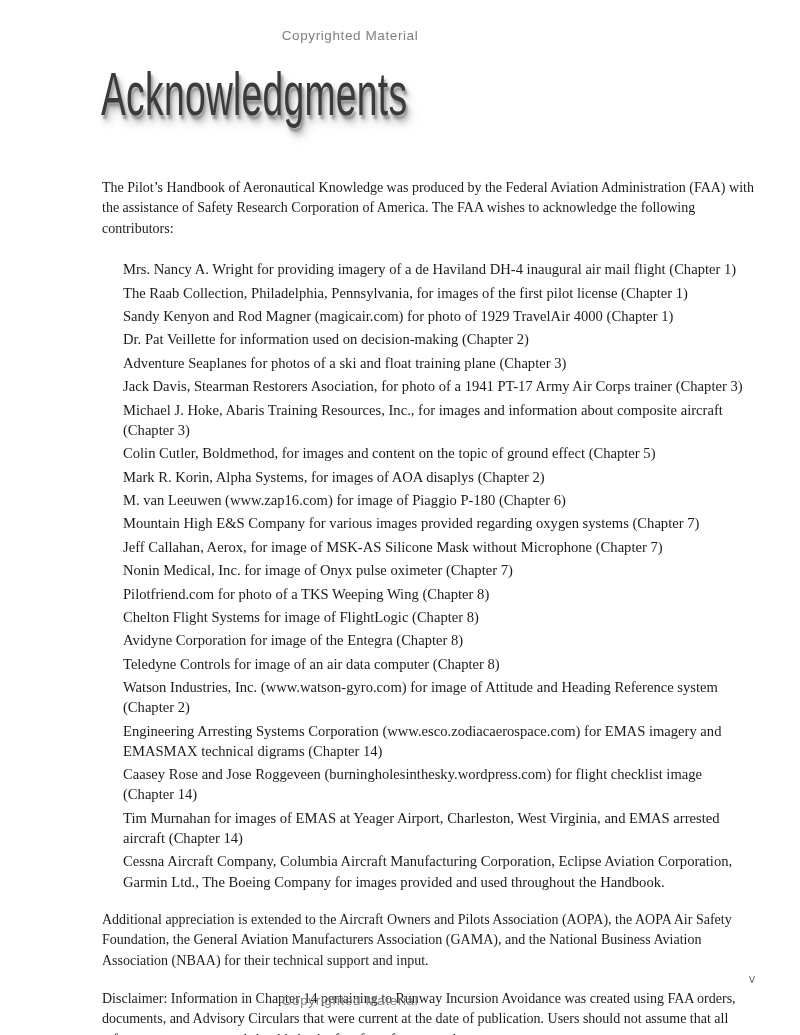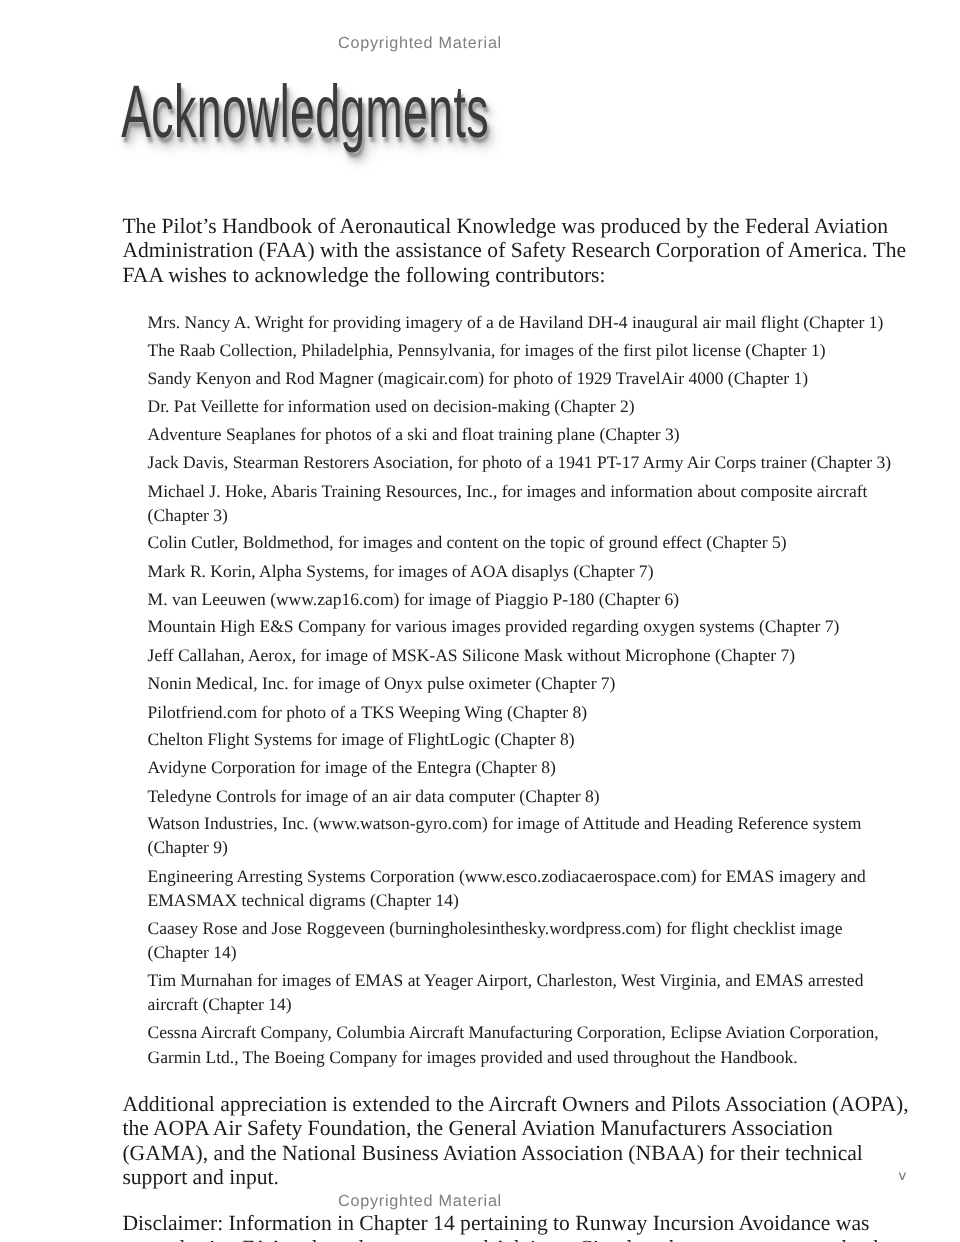--- a/index.html
+++ b/index.html
@@ -61,21 +61,21 @@
   }
 
   
   .body {
     position: absolute;
     left: 102px;
     top: 178px;
     width: 658px;
   }
   .intro, .closing {
-    font-size: 18px;
+    font-size: 14px;
     line-height: 20.4px;
     color: #1c1c1c;
     margin: 0;
     text-align: left;
   }
   .intro { margin-bottom: 20px; }
 
   .contributors {
     list-style: none;
     margin: 0 0 18px 0;
@@ -108,30 +108,30 @@
 
     <ul class="contributors">
       <li>Mrs. Nancy A. Wright for providing imagery of a de Haviland DH-4 inaugural air mail flight (Chapter 1)</li>
       <li>The Raab Collection, Philadelphia, Pennsylvania, for images of the first pilot license (Chapter 1)</li>
       <li>Sandy Kenyon and Rod Magner (magicair.com) for photo of 1929 TravelAir 4000 (Chapter 1)</li>
       <li>Dr. Pat Veillette for information used on decision-making (Chapter 2)</li>
       <li>Adventure Seaplanes for photos of a ski and float training plane (Chapter 3)</li>
       <li>Jack Davis, Stearman Restorers Asociation, for photo of a 1941 PT-17 Army Air Corps trainer (Chapter 3)</li>
       <li>Michael J. Hoke, Abaris Training Resources, Inc., for images and information about composite aircraft (Chapter 3)</li>
       <li>Colin Cutler, Boldmethod, for images and content on the topic of ground effect (Chapter 5)</li>
-      <li>Mark R. Korin, Alpha Systems, for images of AOA disaplys (Chapter 7)</li>
+      <li>Mark R. Korin, Alpha Systems, for images of AOA disaplys (Chapter 2)</li>
       <li>M. van Leeuwen (www.zap16.com) for image of Piaggio P-180 (Chapter 6)</li>
       <li>Mountain High E&amp;S Company for various images provided regarding oxygen systems (Chapter 7)</li>
       <li>Jeff Callahan, Aerox, for image of MSK-AS Silicone Mask without Microphone (Chapter 7)</li>
       <li>Nonin Medical, Inc. for image of Onyx pulse oximeter (Chapter 7)</li>
       <li>Pilotfriend.com for photo of a TKS Weeping Wing (Chapter 8)</li>
       <li>Chelton Flight Systems for image of FlightLogic (Chapter 8)</li>
       <li>Avidyne Corporation for image of the Entegra (Chapter 8)</li>
       <li>Teledyne Controls for image of an air data computer (Chapter 8)</li>
-      <li>Watson Industries, Inc. (www.watson-gyro.com) for image of Attitude and Heading Reference system (Chapter 9)</li>
+      <li>Watson Industries, Inc. (www.watson-gyro.com) for image of Attitude and Heading Reference system (Chapter 2)</li>
       <li class="multiline">Engineering Arresting Systems Corporation (www.esco.zodiacaerospace.com) for EMAS imagery and EMASMAX technical digrams (Chapter 14)</li>
       <li>Caasey Rose and Jose Roggeveen (burningholesinthesky.wordpress.com) for flight checklist image (Chapter 14)</li>
       <li class="multiline">Tim Murnahan for images of EMAS at Yeager Airport, Charleston, West Virginia, and EMAS arrested aircraft (Chapter 14)</li>
       <li class="multiline">Cessna Aircraft Company, Columbia Aircraft Manufacturing Corporation, Eclipse Aviation Corporation, Garmin Ltd., The Boeing Company for images provided and used throughout the Handbook.</li>
     </ul>
 
     <p class="closing">Additional appreciation is extended to the Aircraft Owners and Pilots Association (AOPA), the AOPA Air Safety Foundation, the General Aviation Manufacturers Association (GAMA), and the National Business Aviation Association (NBAA) for their technical support and input.</p>
 
     <p class="closing">Disclaimer: Information in Chapter 14 pertaining to Runway Incursion Avoidance was created using FAA orders, documents, and Advisory Circulars that were current at the date of publication. Users should not assume that all references are current and should check often for reference updates.</p>
 

